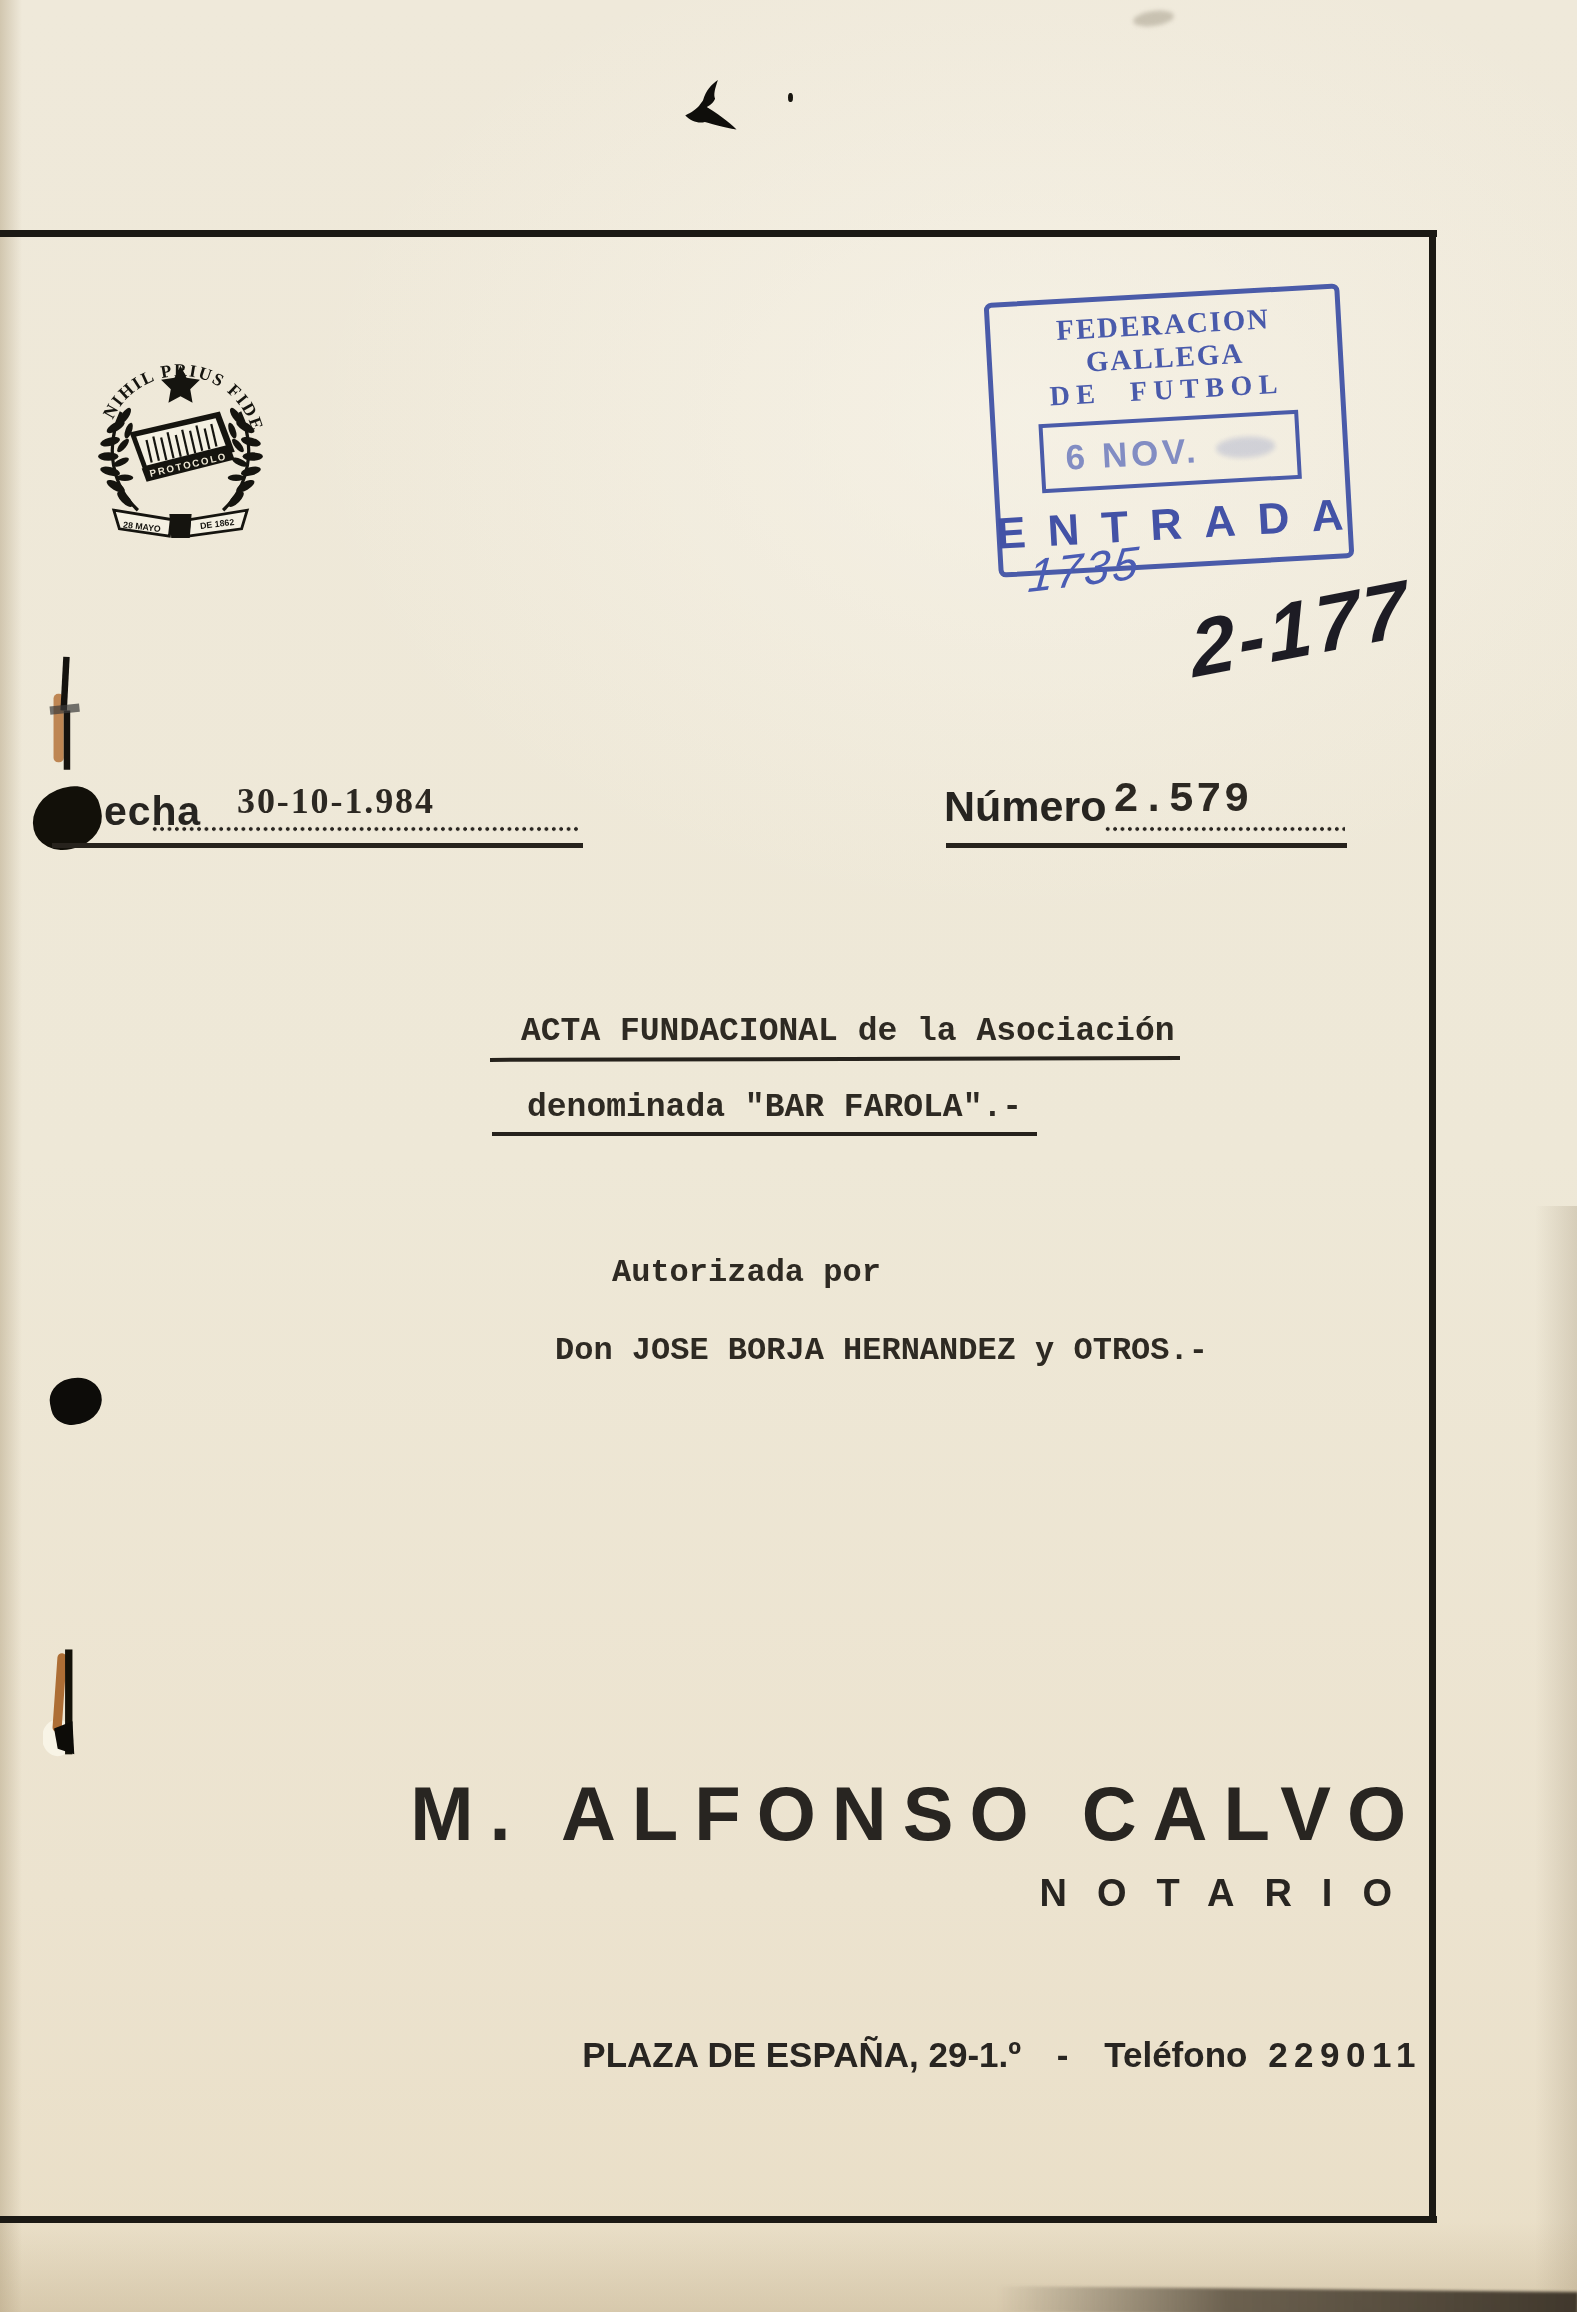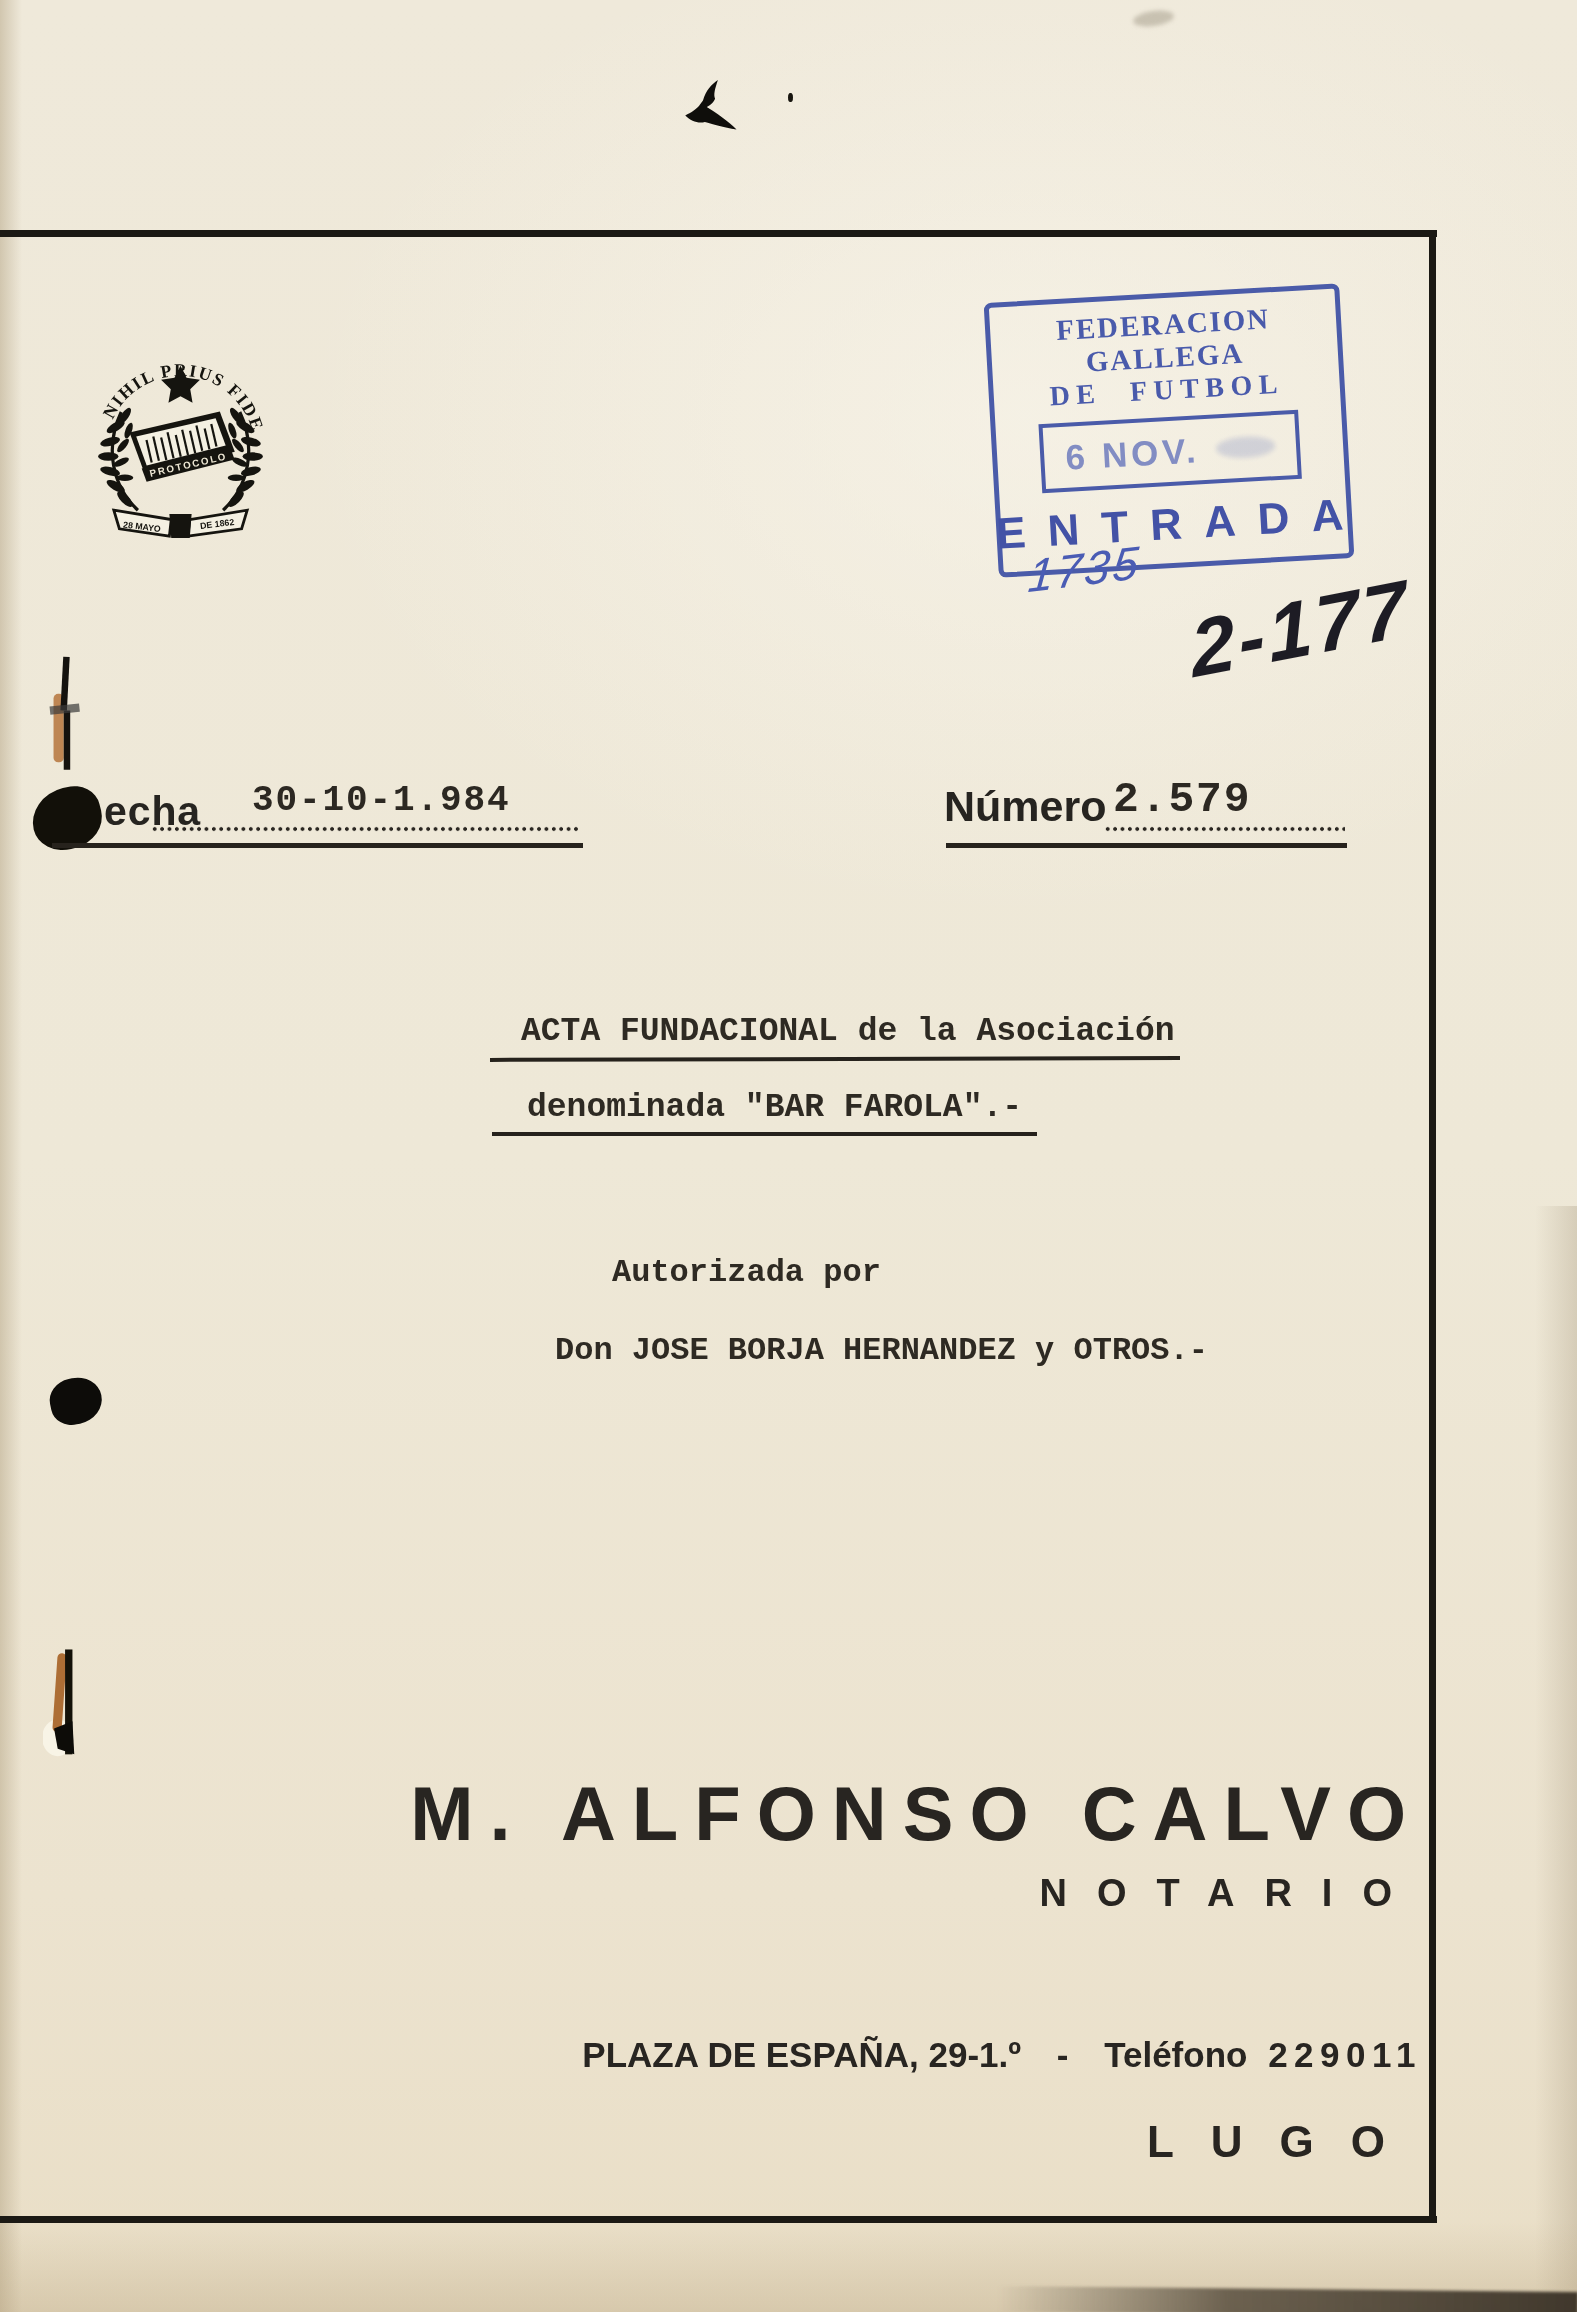--- a/index.html
+++ b/index.html
@@ -30,21 +30,21 @@
   .ink-blot{left:675px;top:80px;}
   .speck1{left:788px;top:93px;width:4.6px;height:9.3px;background:#17150f;border-radius:50%;}
   .smudge-top{left:1133px;top:11px;width:41px;height:15px;background:rgba(125,118,98,.35);
     filter:blur(1.9px);transform:rotate(-8deg);border-radius:50%;}
   .hole-dot{left:50px;top:1378px;width:52px;height:46px;background:#0d0c09;
     border-radius:48% 52% 55% 45%;transform:rotate(-12deg);}
   .blob-f{left:32px;top:788px;width:70px;height:61px;background:#121009;
     border-radius:58% 42% 52% 48%;transform:rotate(-14deg);}
   
   .fecha-label{left:80px;top:788px;font-size:41px;font-weight:bold;color:#262420;letter-spacing:0.9px;margin-left:24px;}
-  .fecha-value{left:252px;top:780px;font-family:Liberation Mono, monospace;
+  .fecha-value{left:237px;top:780px;font-family:Liberation Serif, serif;
     font-size:36px;font-weight:bold;letter-spacing:1.9px;color:#2c2822;text-align:right;}
   .numero-label{left:944px;top:782px;font-size:43px;font-weight:bold;color:#262420;}
   .numero-value{left:1113px;top:775px;font-family:"Liberation Mono","DejaVu Sans Mono",monospace;
     font-size:43px;font-weight:bold;letter-spacing:1.9px;color:#2c2822;}
   .dotline{height:5.6px;background-image:radial-gradient(circle,#2b2722 1.6px,rgba(0,0,0,0) 1.9px);
     background-size:7.4px 5.6px;background-repeat:repeat-x;}
   .dot-fecha{left:151px;top:826px;width:429px;}
   .dot-numero{left:1104px;top:826px;width:241px;}
   .solidline{height:4.6px;background:#27231d;}
   .sol-fecha{left:52px;top:843px;width:531px;}
@@ -209,16 +209,15 @@
   <div class="abs tw auth2">Don JOSE BORJA HERNANDEZ y OTROS.-</div>
 
   <div class="abs lh lh-name">M. ALFONSO CALVO</div>
   <div class="abs lh lh-title">NOTARIO</div>
   <div class="abs lh lh-address">
     <span>PLAZA DE ESPAÑA, 29-1.º</span>
     <span class="addr-sep">-</span>
     <span class="addr-phone-label">Teléfono</span>
     <span class="addr-phone">229011</span>
   </div>
-  <div class="abs lh lh-city">LUGO</div>
 
 </div>
 
 
 </body></html>

